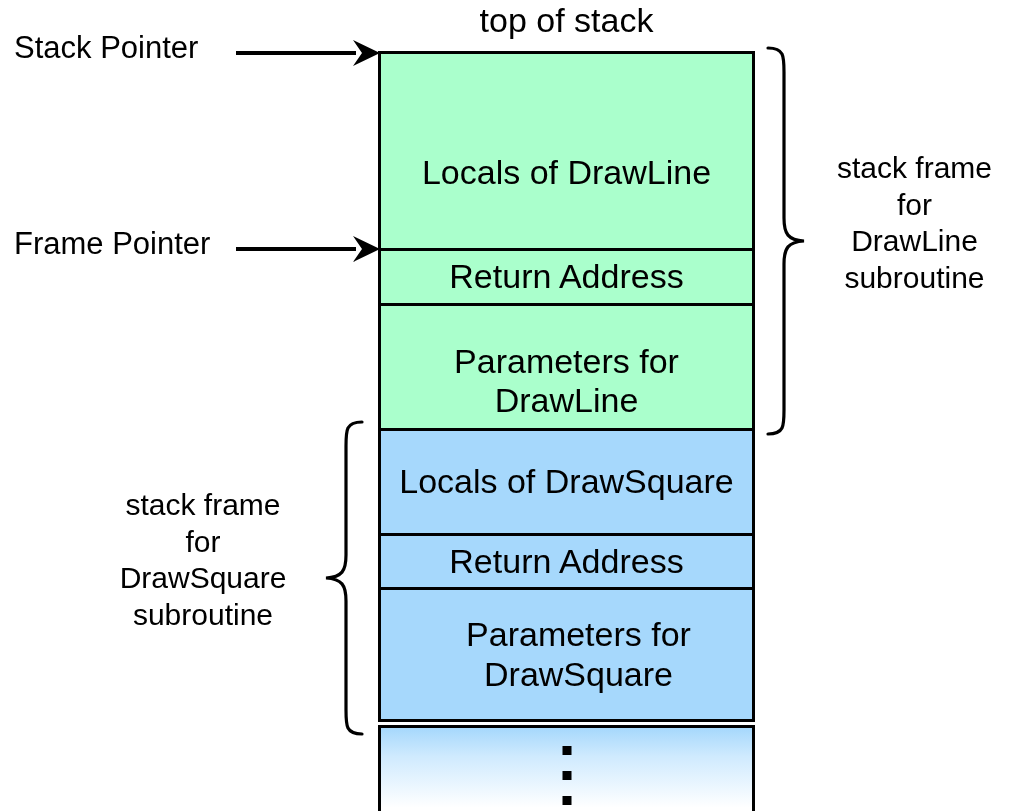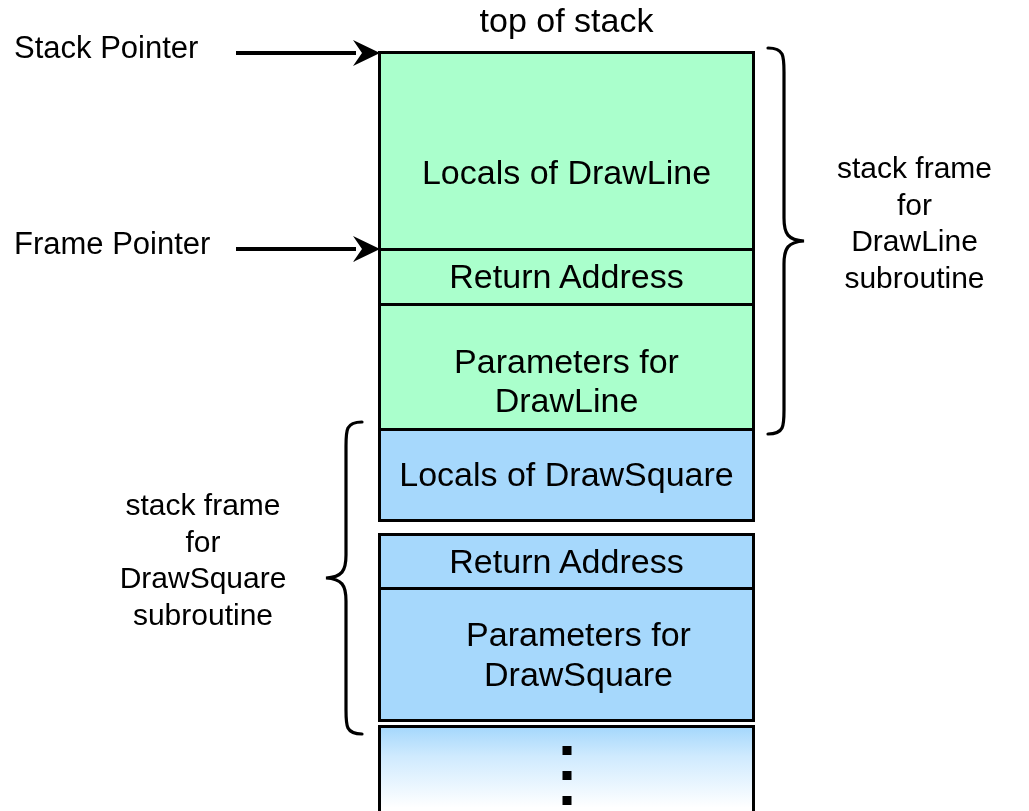--- a/index.html
+++ b/index.html
@@ -78,21 +78,21 @@
   }
   .cell .cell-text { display: block; width: 100%; }
 
   .green { background: #aaffcc; }
   .blue  { background: #a6d8fc; }
 
   
   #cell-locals-drawline      { top: 0px;   height: 244px; }
   #cell-return-drawline      { top: 197px; height: 58px;  }
   #cell-params-drawline      { top: 252px; height: 156px; }
-  #cell-locals-drawsquare    { top: 377px; height: 94px; }
+  #cell-locals-drawsquare    { top: 377px; height: 108px; }
   #cell-return-drawsquare    { top: 482px; height: 57px;  }
   #cell-params-drawsquare    { top: 536px; height: 135px; padding-left: 24px; }
 
   
   #cell-more {
     top: 674px;
     height: 86px;
     border-bottom: none;
     background: linear-gradient(to bottom, #a6d8fc 0%, #cfeafe 34%, #ffffff 96%);
   }

